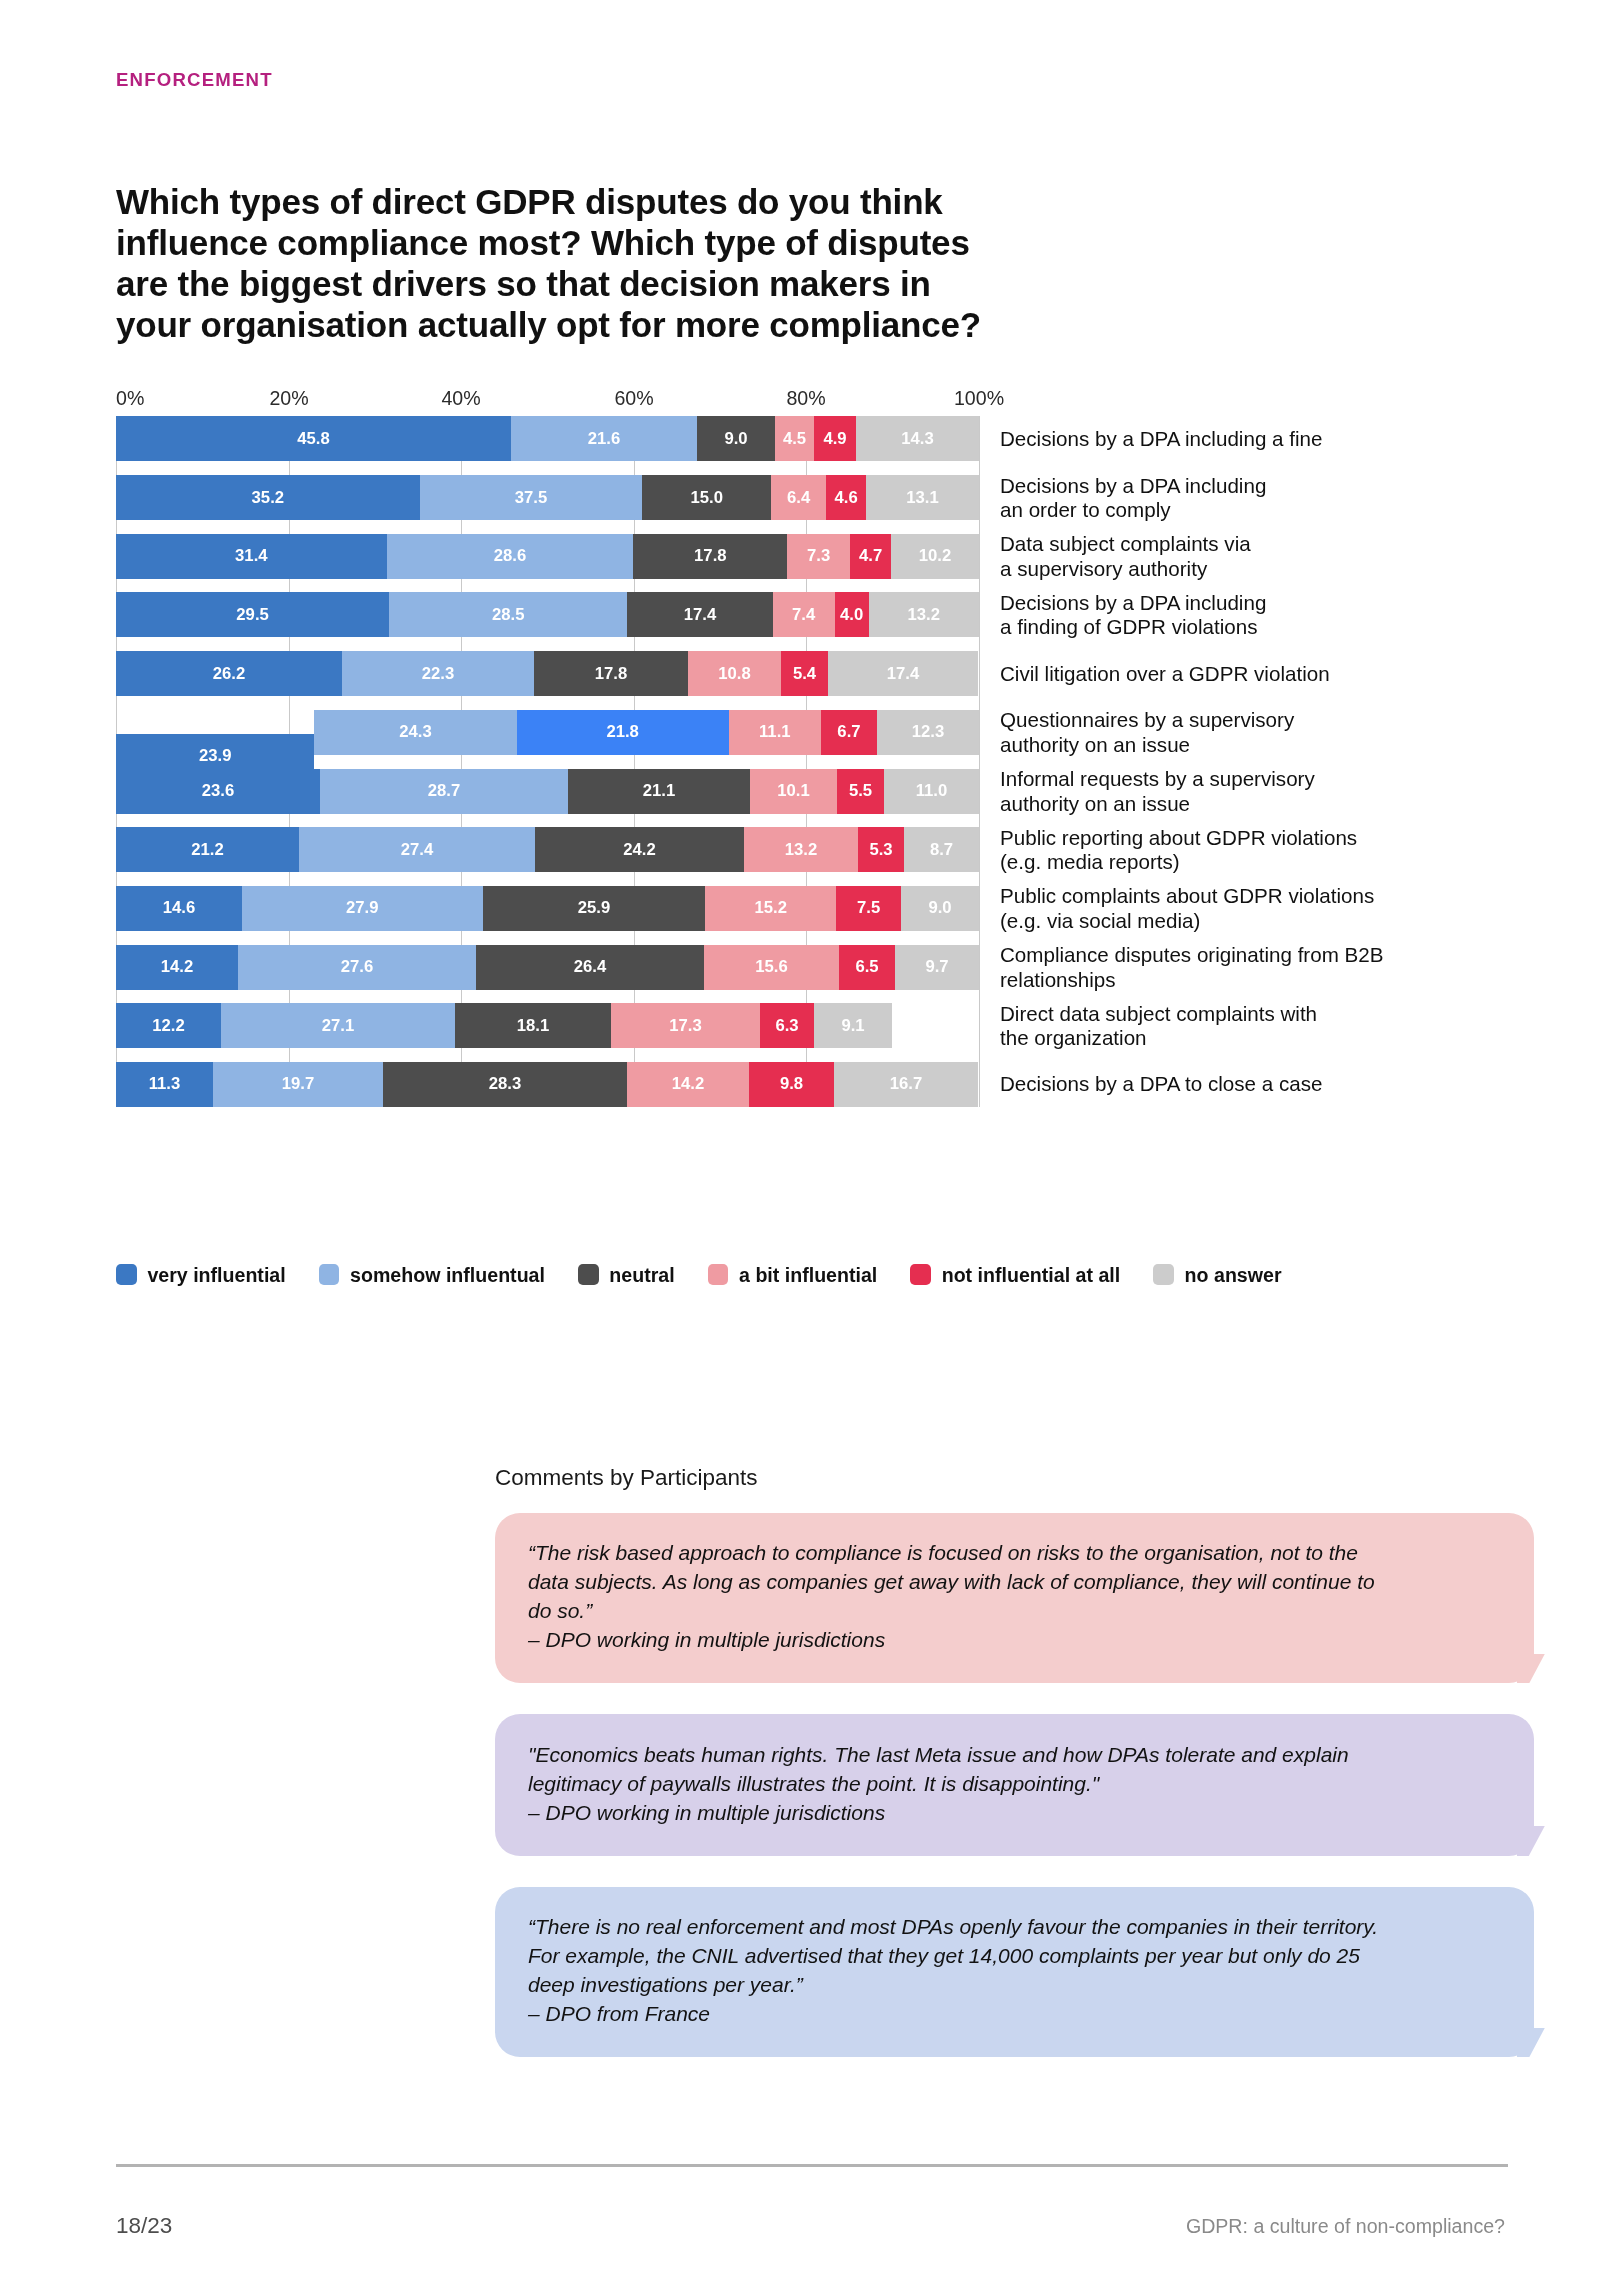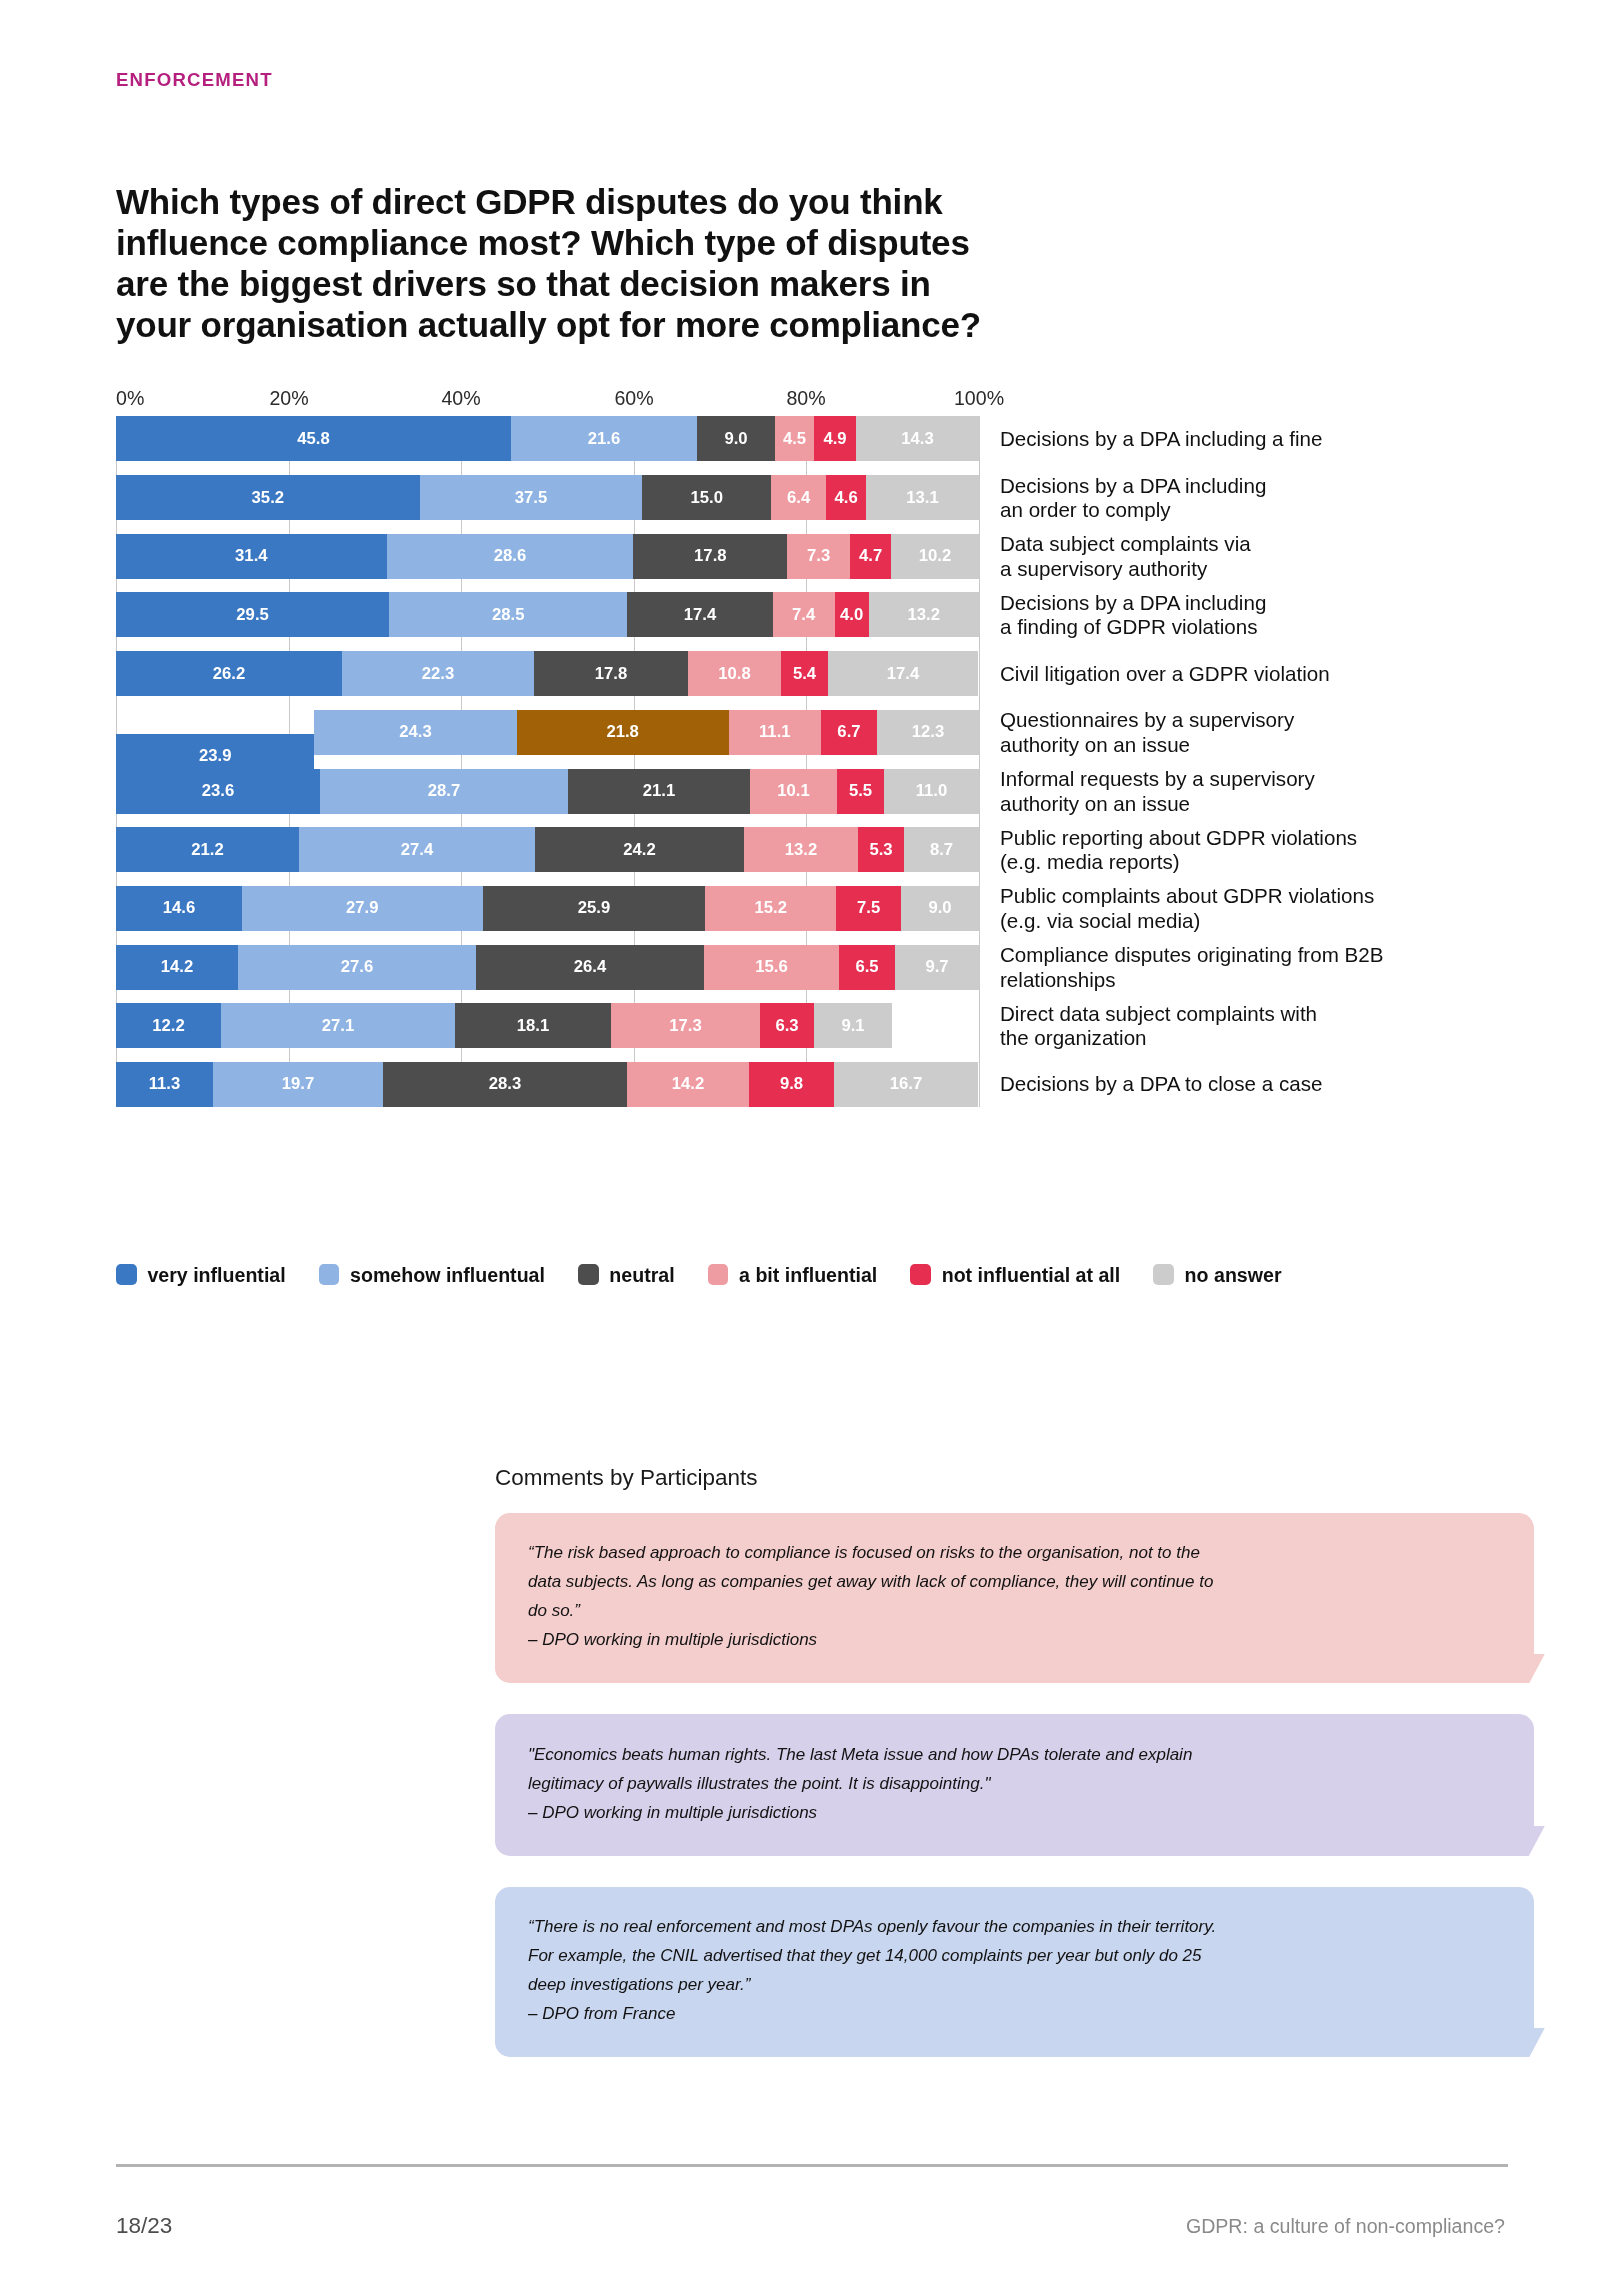--- a/index.html
+++ b/index.html
@@ -163,25 +163,25 @@
     top: 1465px;
     width: 1039px;
   }
   .comments-heading {
     font-size: 22.5px;
     color: #1a1a1a;
     margin-bottom: 21.6px;
   }
   .bubble {
     position: relative;
-    border-radius: 15px;
+    border-radius: 25px;
     padding: 25.5px 33px 29px 33px;
     margin-bottom: 31px;
     font-style: italic;
-    font-size: 17px;
+    font-size: 21px;
     line-height: 29px;
     color: #121212;
     white-space: pre-line;
   }
   .bubble .attrib {
     display: block;
     white-space: pre-line;
   }
   .bubble .tail {
     position: absolute;
@@ -311,21 +311,21 @@
             <div class="seg" style="width: 93px; background: rgb(239, 155, 162);">10.8</div>
             <div class="seg" style="width: 47px; background: rgb(229, 46, 80);">5.4</div>
             <div class="seg" style="width: 150px; background: rgb(204, 204, 204);">17.4</div>
           </div>
           <div class="cat-label">Civil litigation over a GDPR violation</div>
         </div>
         <div class="bar-row">
           <div class="bar">
             <div class="seg" style="width: 206px; background: rgb(59, 120, 195); margin-top: 24px;">23.9</div>
             <div class="seg" style="width: 210px; background: rgb(143, 180, 227);">24.3</div>
-            <div class="seg" style="width: 220px; background: #a16207;">21.8</div>
+            <div class="seg" style="width: 220px; background: #3b82f6;">21.8</div>
             <div class="seg" style="width: 96px; background: rgb(239, 155, 162);">11.1</div>
             <div class="seg" style="width: 58px; background: rgb(229, 46, 80);">6.7</div>
             <div class="seg" style="width: 106px; background: rgb(204, 204, 204);">12.3</div>
           </div>
           <div class="cat-label">Questionnaires by a supervisory
 authority on an issue</div>
         </div>
         <div class="bar-row">
           <div class="bar">
             <div class="seg" style="width: 204px; background: rgb(59, 120, 195);">23.6</div>

